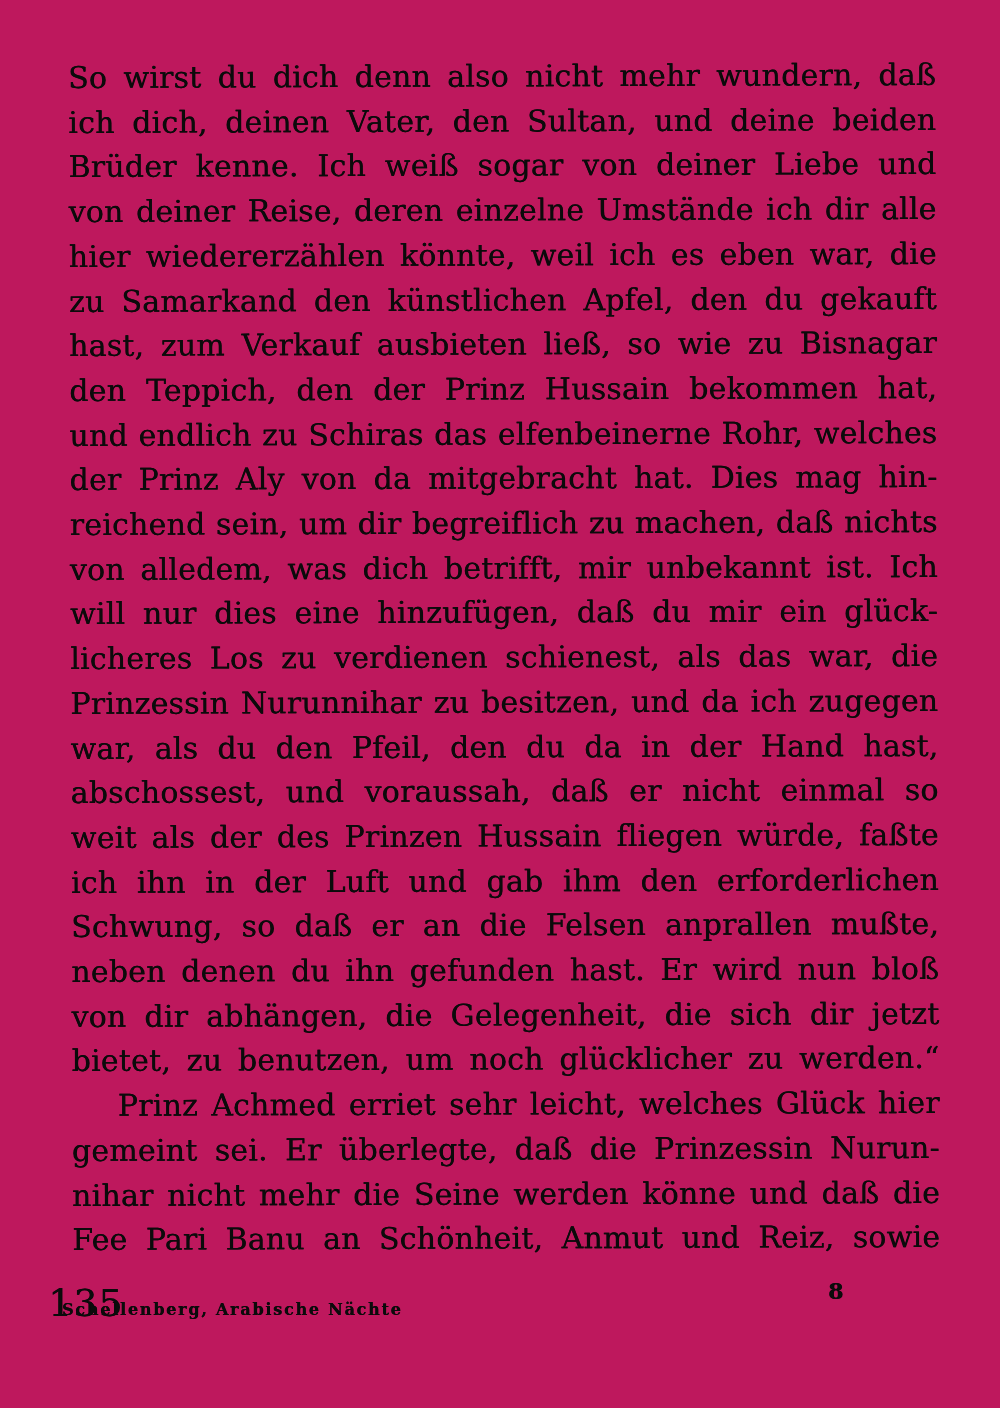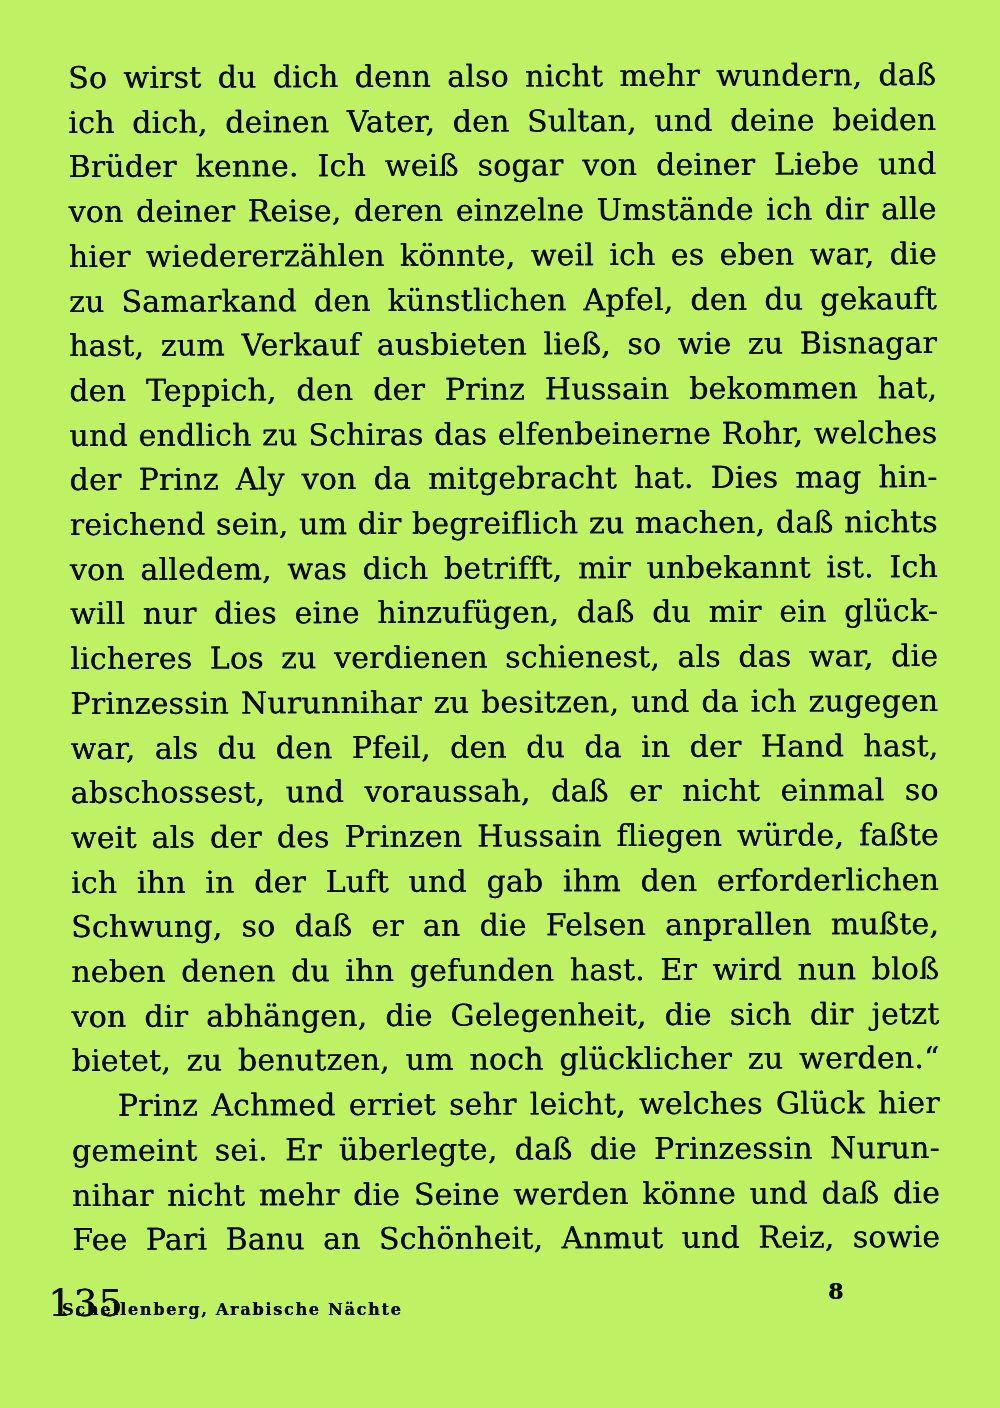--- a/index.html
+++ b/index.html
@@ -4,21 +4,21 @@
 <style>
   html, body {
     margin: 0;
     padding: 0;
     background: #ffffff;
   }
   .page {
     position: relative;
     width: 1000px;
     height: 1408px;
-    background: #bef264;
+    background: #be185d;
     overflow: hidden;
     font-family: "DejaVu Serif", serif;
     color: #0b0b0b;
   }
   .text-block {
     position: absolute;
     left: 68px;
     top: 56px;
     width: 868px;
     transform: rotate(-0.2deg);

